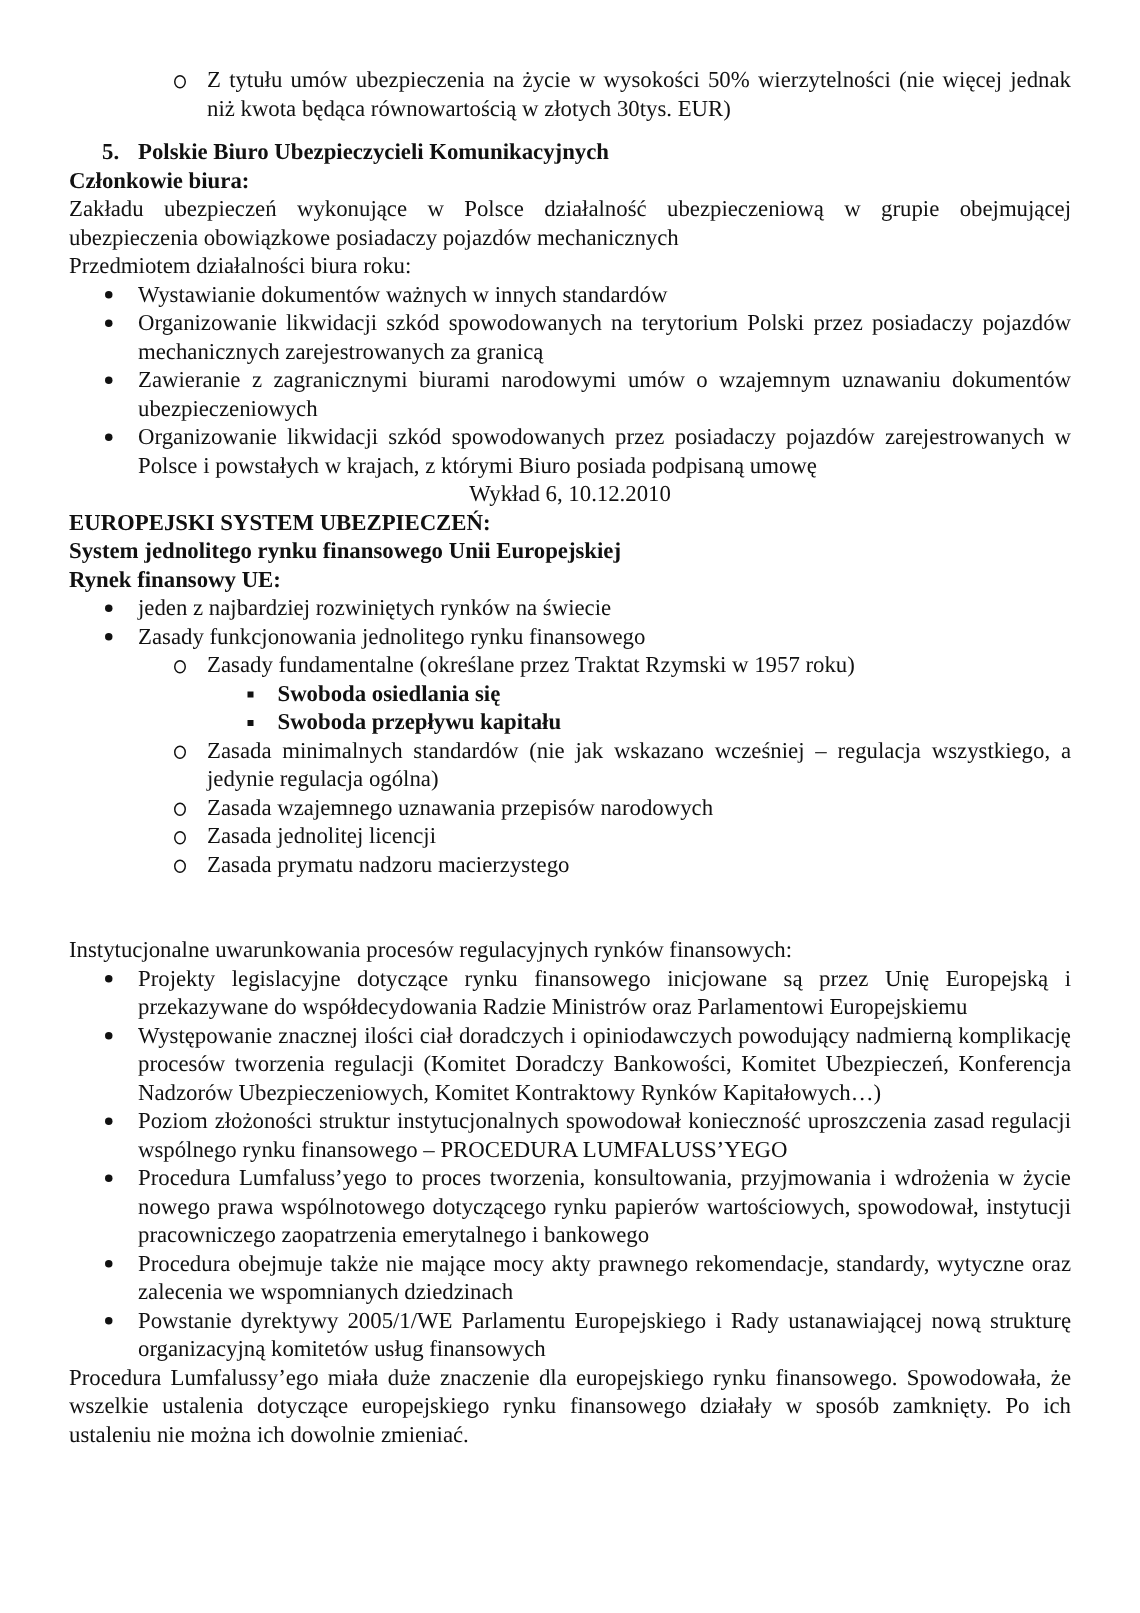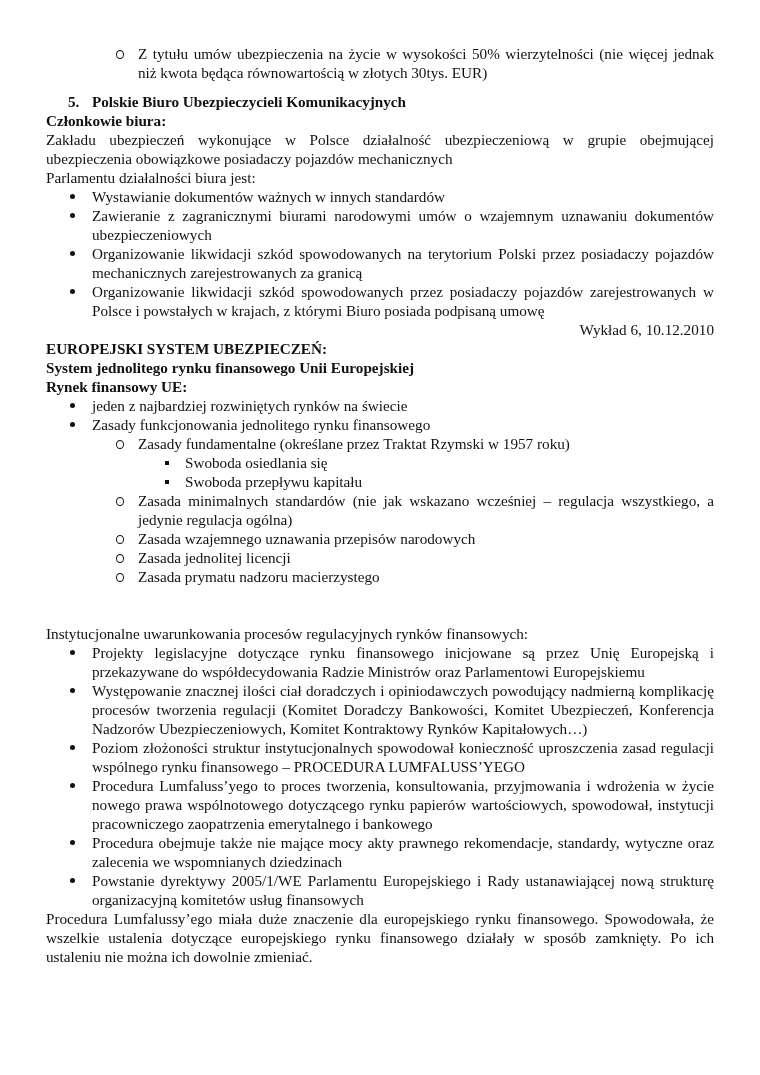--- a/index.html
+++ b/index.html
@@ -1,26 +1,26 @@
 <!DOCTYPE html>
 <html><head>
 <meta charset="utf-8">
 <style>
   html, body { margin: 0; padding: 0; background: #ffffff; }
   body { width: 760px; height: 1075px; position: relative; overflow: hidden;
          font-family: "Liberation Serif", "DejaVu Serif", serif; font-size: 15.2px; color: #111; }
   .page { position: absolute; left: 46px; top: 44px; width: 668px; line-height: 19px; }
   .p { margin: 0; text-align: justify; }
   .b { font-weight: bold; }
-  .right { text-align: right; }
+  .right { text-align: center; }
   ul { list-style: none; margin: 0; padding: 0; }
   li { position: relative; text-align: justify; }
   .l1 { padding-left: 46px; }
   .l2 { padding-left: 92px; }
-  .l3 { padding-left: 139px; }
+  .l3 { padding-left: 139px; font-weight: bold; }
   .dot { display: inline-block; width: 5px; height: 5px; border-radius: 50%; background: #111; position: absolute; top: 7px; }
   .circ { display: inline-block; width: 6px; height: 7px; border: 1.3px solid #111; border-radius: 50%; position: absolute; top: 6px; box-sizing: content-box; }
   .sq { display: inline-block; width: 4px; height: 4px; background: #111; position: absolute; top: 8px; }
   .l1 .dot { left: 24px; }
   .l2 .circ { left: 70px; }
   .l3 .sq { left: 119px; }
   .num { position: absolute; left: 22px; font-weight: bold; }
   .gap { height: 38px; }
   .gap-sm { height: 10px; }
 </style>
@@ -33,26 +33,26 @@
     <li class="l2"><span class="circ"></span><span>Z tytułu umów ubezpieczenia na życie w wysokości 50% wierzytelności (nie więcej jednak niż kwota będąca równowartością w złotych 30tys. EUR)</span></li>
   </ul>
 
   <div class="gap-sm"></div>
 
   <div class="p b" style="position:relative;padding-left:46px;">
     <span class="num">5.</span><span>Polskie Biuro Ubezpieczycieli Komunikacyjnych</span>
   </div>
   <p class="p b">Członkowie biura:</p>
   <p class="p">Zakładu ubezpieczeń wykonujące w Polsce działalność ubezpieczeniową w grupie obejmującej ubezpieczenia obowiązkowe posiadaczy pojazdów mechanicznych</p>
-  <p class="p">Parlamentu działalności biura jest:</p>
+  <p class="p">Przedmiotem działalności biura roku:</p>
 
   <ul>
     <li class="l1"><span class="dot"></span><span>Wystawianie dokumentów ważnych w innych standardów</span></li>
+    <li class="l1"><span class="dot"></span><span>Organizowanie likwidacji szkód spowodowanych na terytorium Polski przez posiadaczy pojazdów mechanicznych zarejestrowanych za granicą</span></li>
     <li class="l1"><span class="dot"></span><span>Zawieranie z zagranicznymi biurami narodowymi umów o wzajemnym uznawaniu dokumentów ubezpieczeniowych</span></li>
-    <li class="l1"><span class="dot"></span><span>Organizowanie likwidacji szkód spowodowanych na terytorium Polski przez posiadaczy pojazdów mechanicznych zarejestrowanych za granicą</span></li>
     <li class="l1"><span class="dot"></span><span>Organizowanie likwidacji szkód spowodowanych przez posiadaczy pojazdów zarejestrowanych w Polsce i powstałych w krajach, z którymi Biuro posiada podpisaną umowę</span></li>
   </ul>
 
   <p class="p right">Wykład 6, 10.12.2010</p>
 
   <p class="p b">EUROPEJSKI SYSTEM UBEZPIECZEŃ:</p>
   <p class="p b">System jednolitego rynku finansowego Unii Europejskiej</p>
   <p class="p b">Rynek finansowy UE:</p>
 
   <ul>

